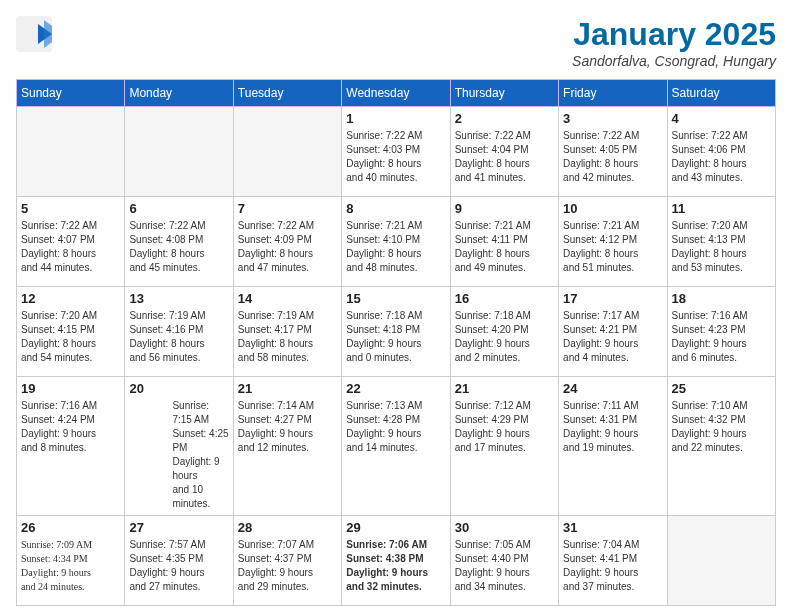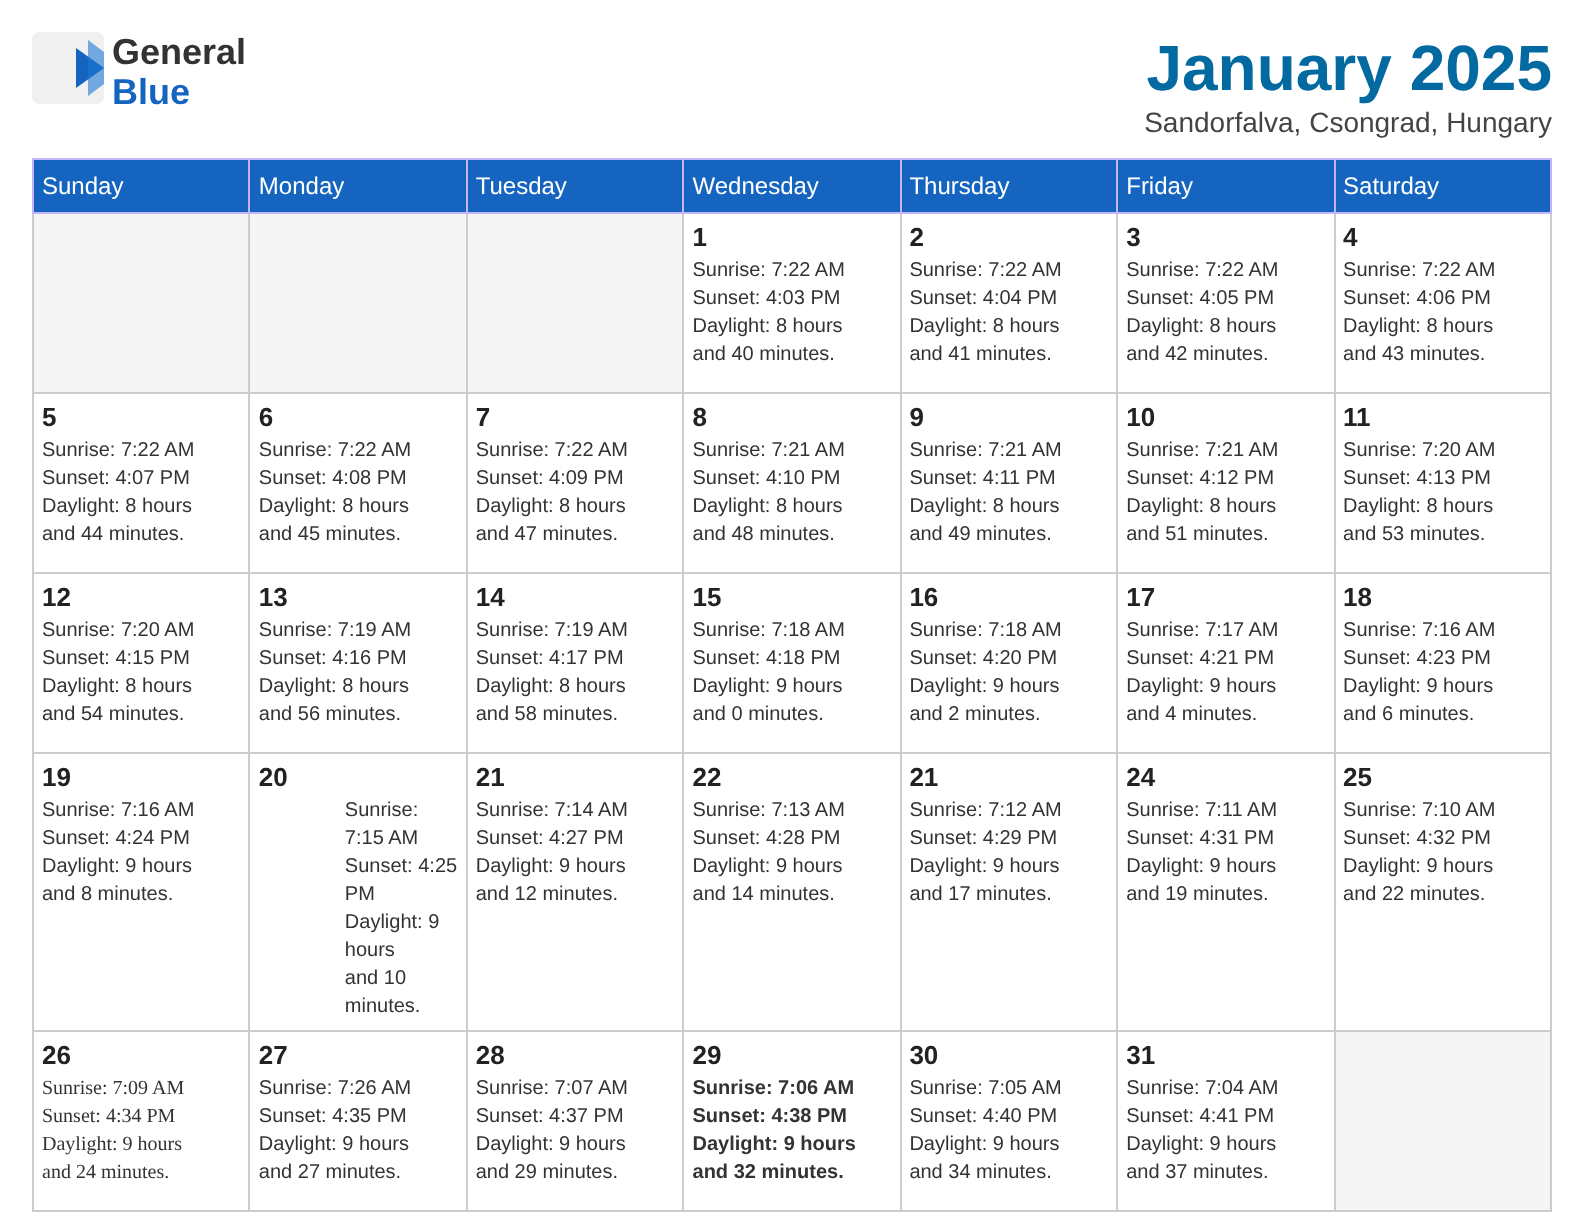--- a/index.html
+++ b/index.html
@@ -33,20 +33,21 @@
       text-align: right;
     }
     .month-title {
       font-size: 32px;
       font-weight: bold;
       color: #0369a1;
     }
     .subtitle {
       font-size: 14px;
       color: #444;
+      font-style: italic;
     }
     .calendar {
       width: 100%;
       border-collapse: collapse;
       font-size: 11px;
     }
     .calendar th {
       background: #1565C0;
       color: #fff;
       padding: 6px 4px;
@@ -83,24 +84,20 @@
 <body>
 
 <div class="header">
   <div class="logo">
     <div style="margin-right:4px;">
       <svg width="36" height="36" viewBox="0 0 36 36">
         <rect x="0" y="0" width="36" height="36" rx="4" fill="#f0f0f0"></rect>
         <polygon points="22,8 36,18 22,28" fill="#1565C0"></polygon>
         <polygon points="28,4 36,10 36,26 28,32" fill="#1a78d4" opacity="0.6"></polygon>
       </svg>
-    </div>
-    <div class="logo-text">
-      <span class="logo-general">General</span>
-      <span class="logo-blue">Blue</span>
     </div>
   </div>
   <div class="title-block">
     <div class="month-title">January 2025</div>
     <div class="subtitle">Sandorfalva, Csongrad, Hungary</div>
   </div>
 </div>
 
 <table class="calendar">
   <thead>
@@ -304,21 +301,21 @@
       <tr>
         <td>
           <span class="day-number">26</span>
           <div class="day-info" style="white-space: pre-line; font-family: Liberation Serif, serif;">Sunrise: 7:09 AM
 Sunset: 4:34 PM
 Daylight: 9 hours
 and 24 minutes.</div>
         </td>
         <td>
           <span class="day-number">27</span>
-          <div class="day-info" style="white-space: pre-line;">Sunrise: 7:26 AM
+          <div class="day-info" style="white-space: pre-line;">Sunrise: 7:57 AM
 Sunset: 4:35 PM
 Daylight: 9 hours
 and 27 minutes.</div>
         </td>
         <td>
           <span class="day-number">28</span>
           <div class="day-info" style="white-space: pre-line;">Sunrise: 7:07 AM
 Sunset: 4:37 PM
 Daylight: 9 hours
 and 29 minutes.</div>

